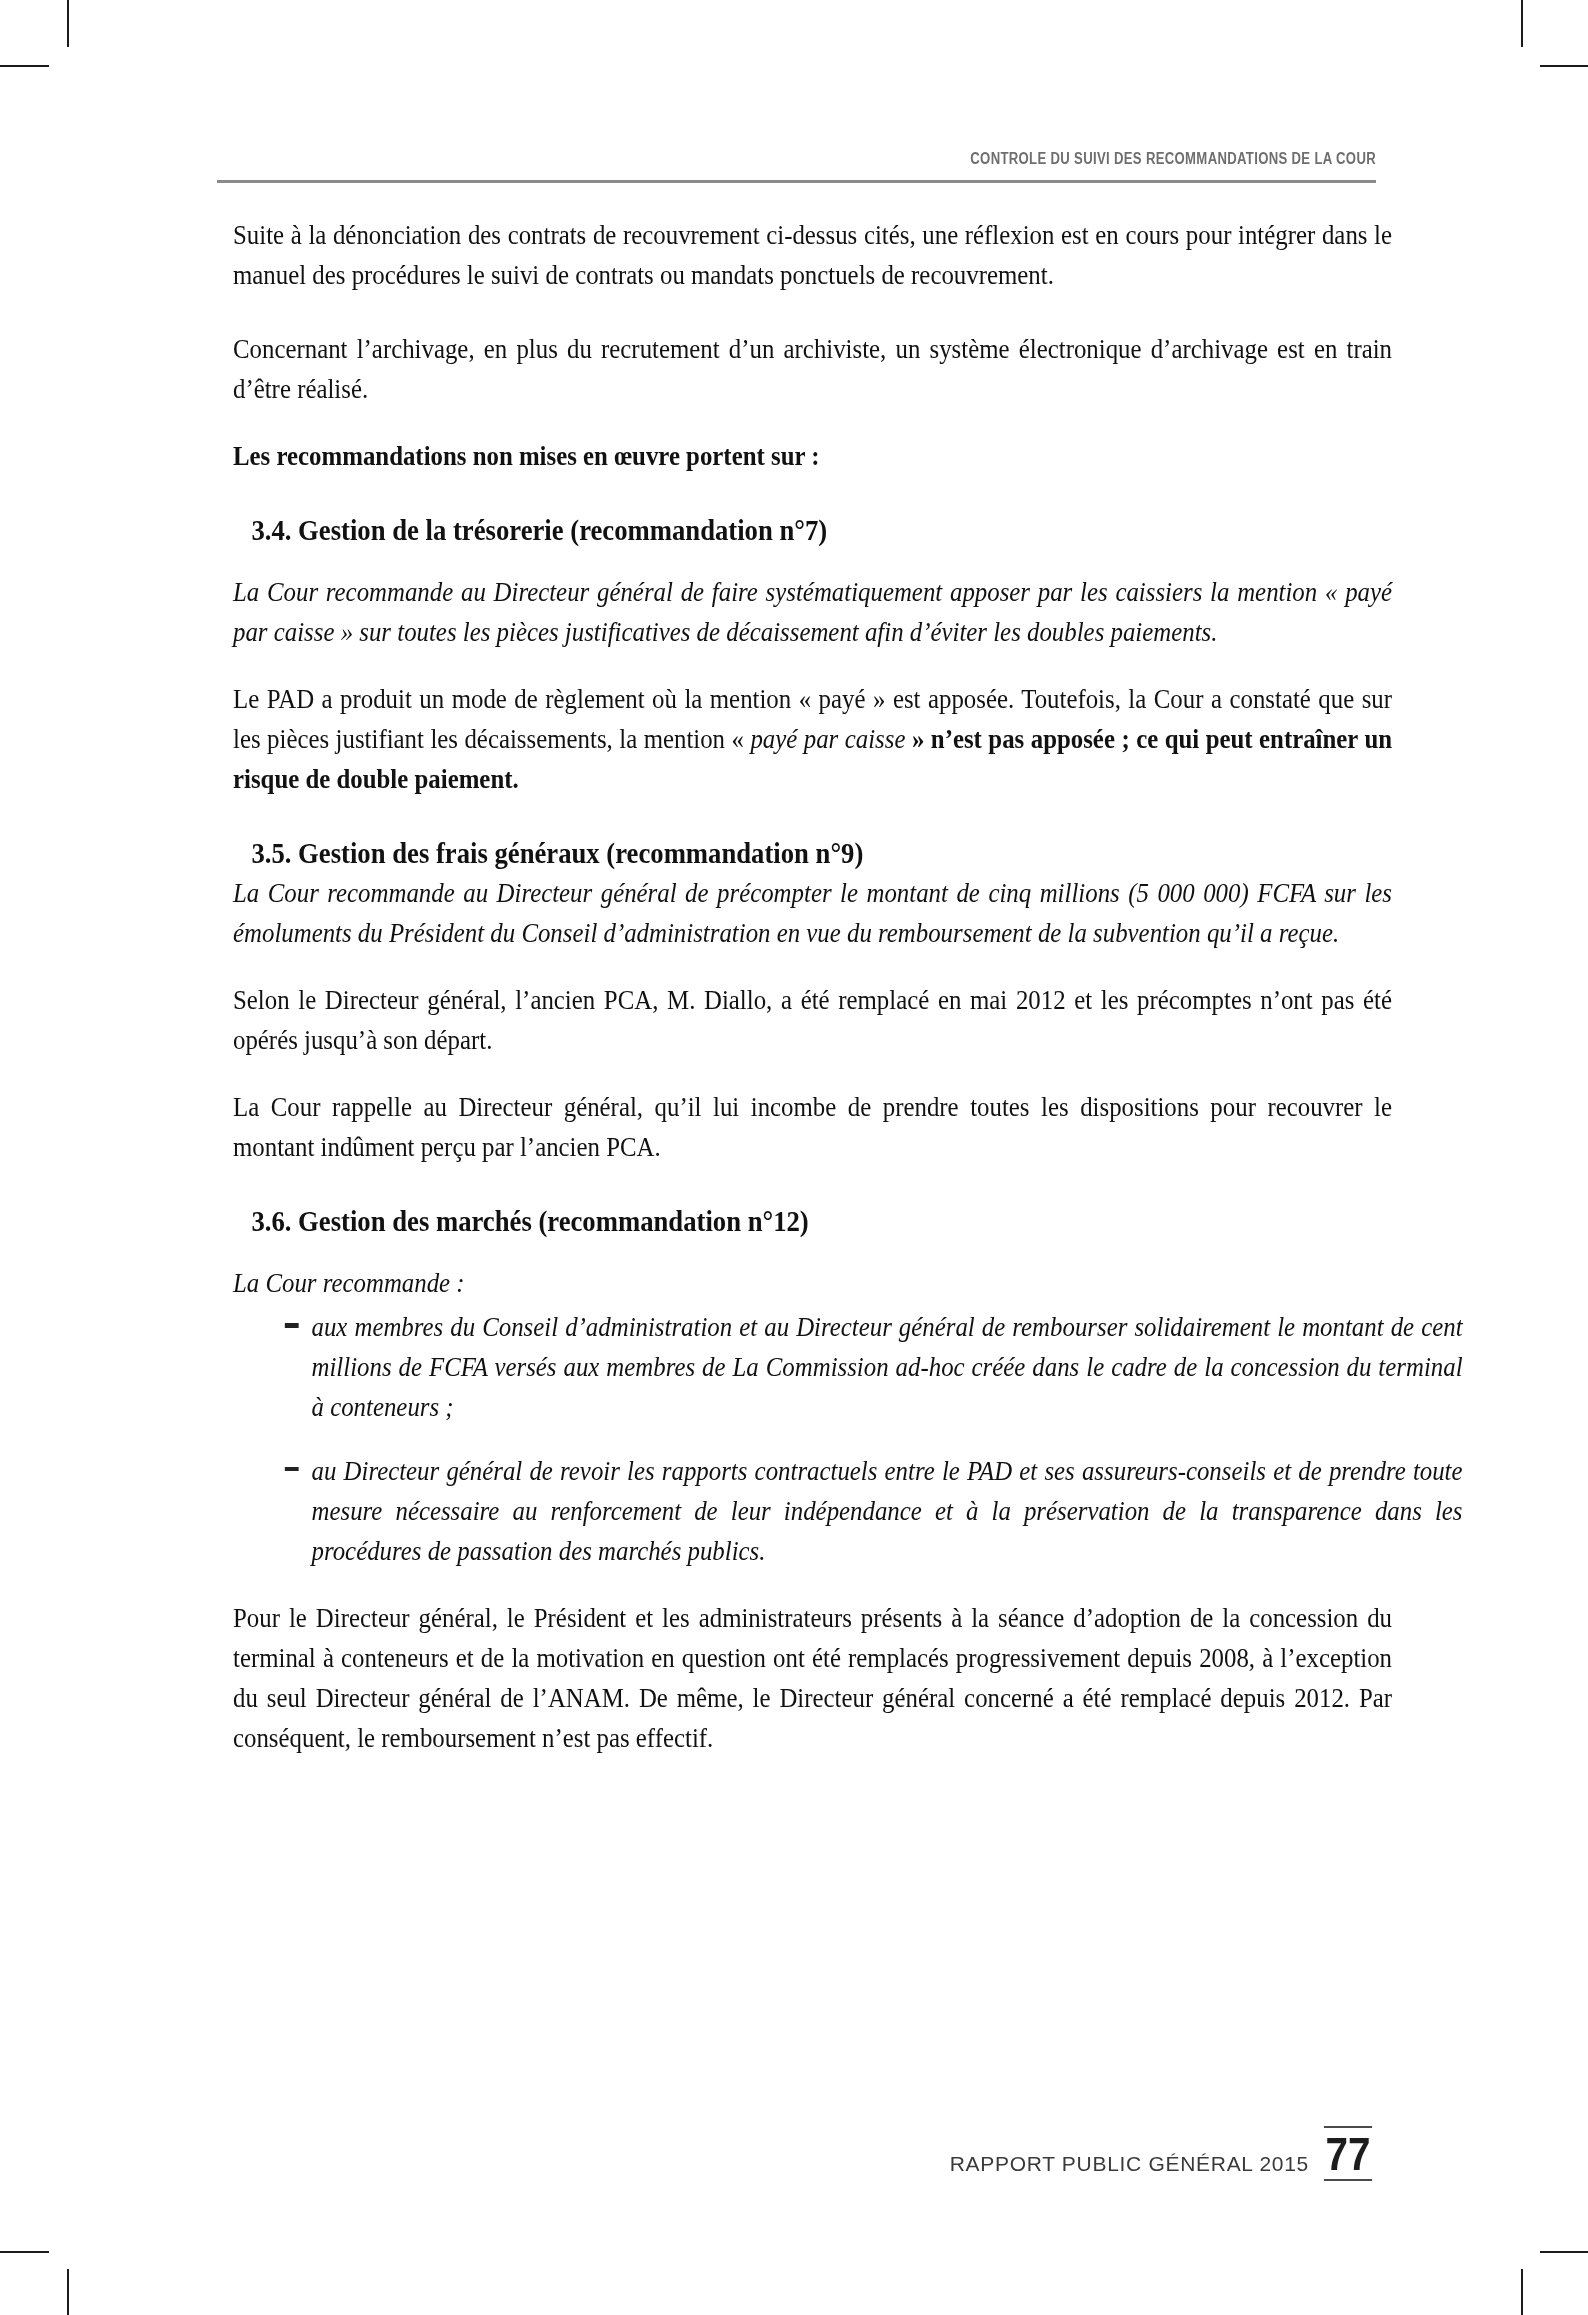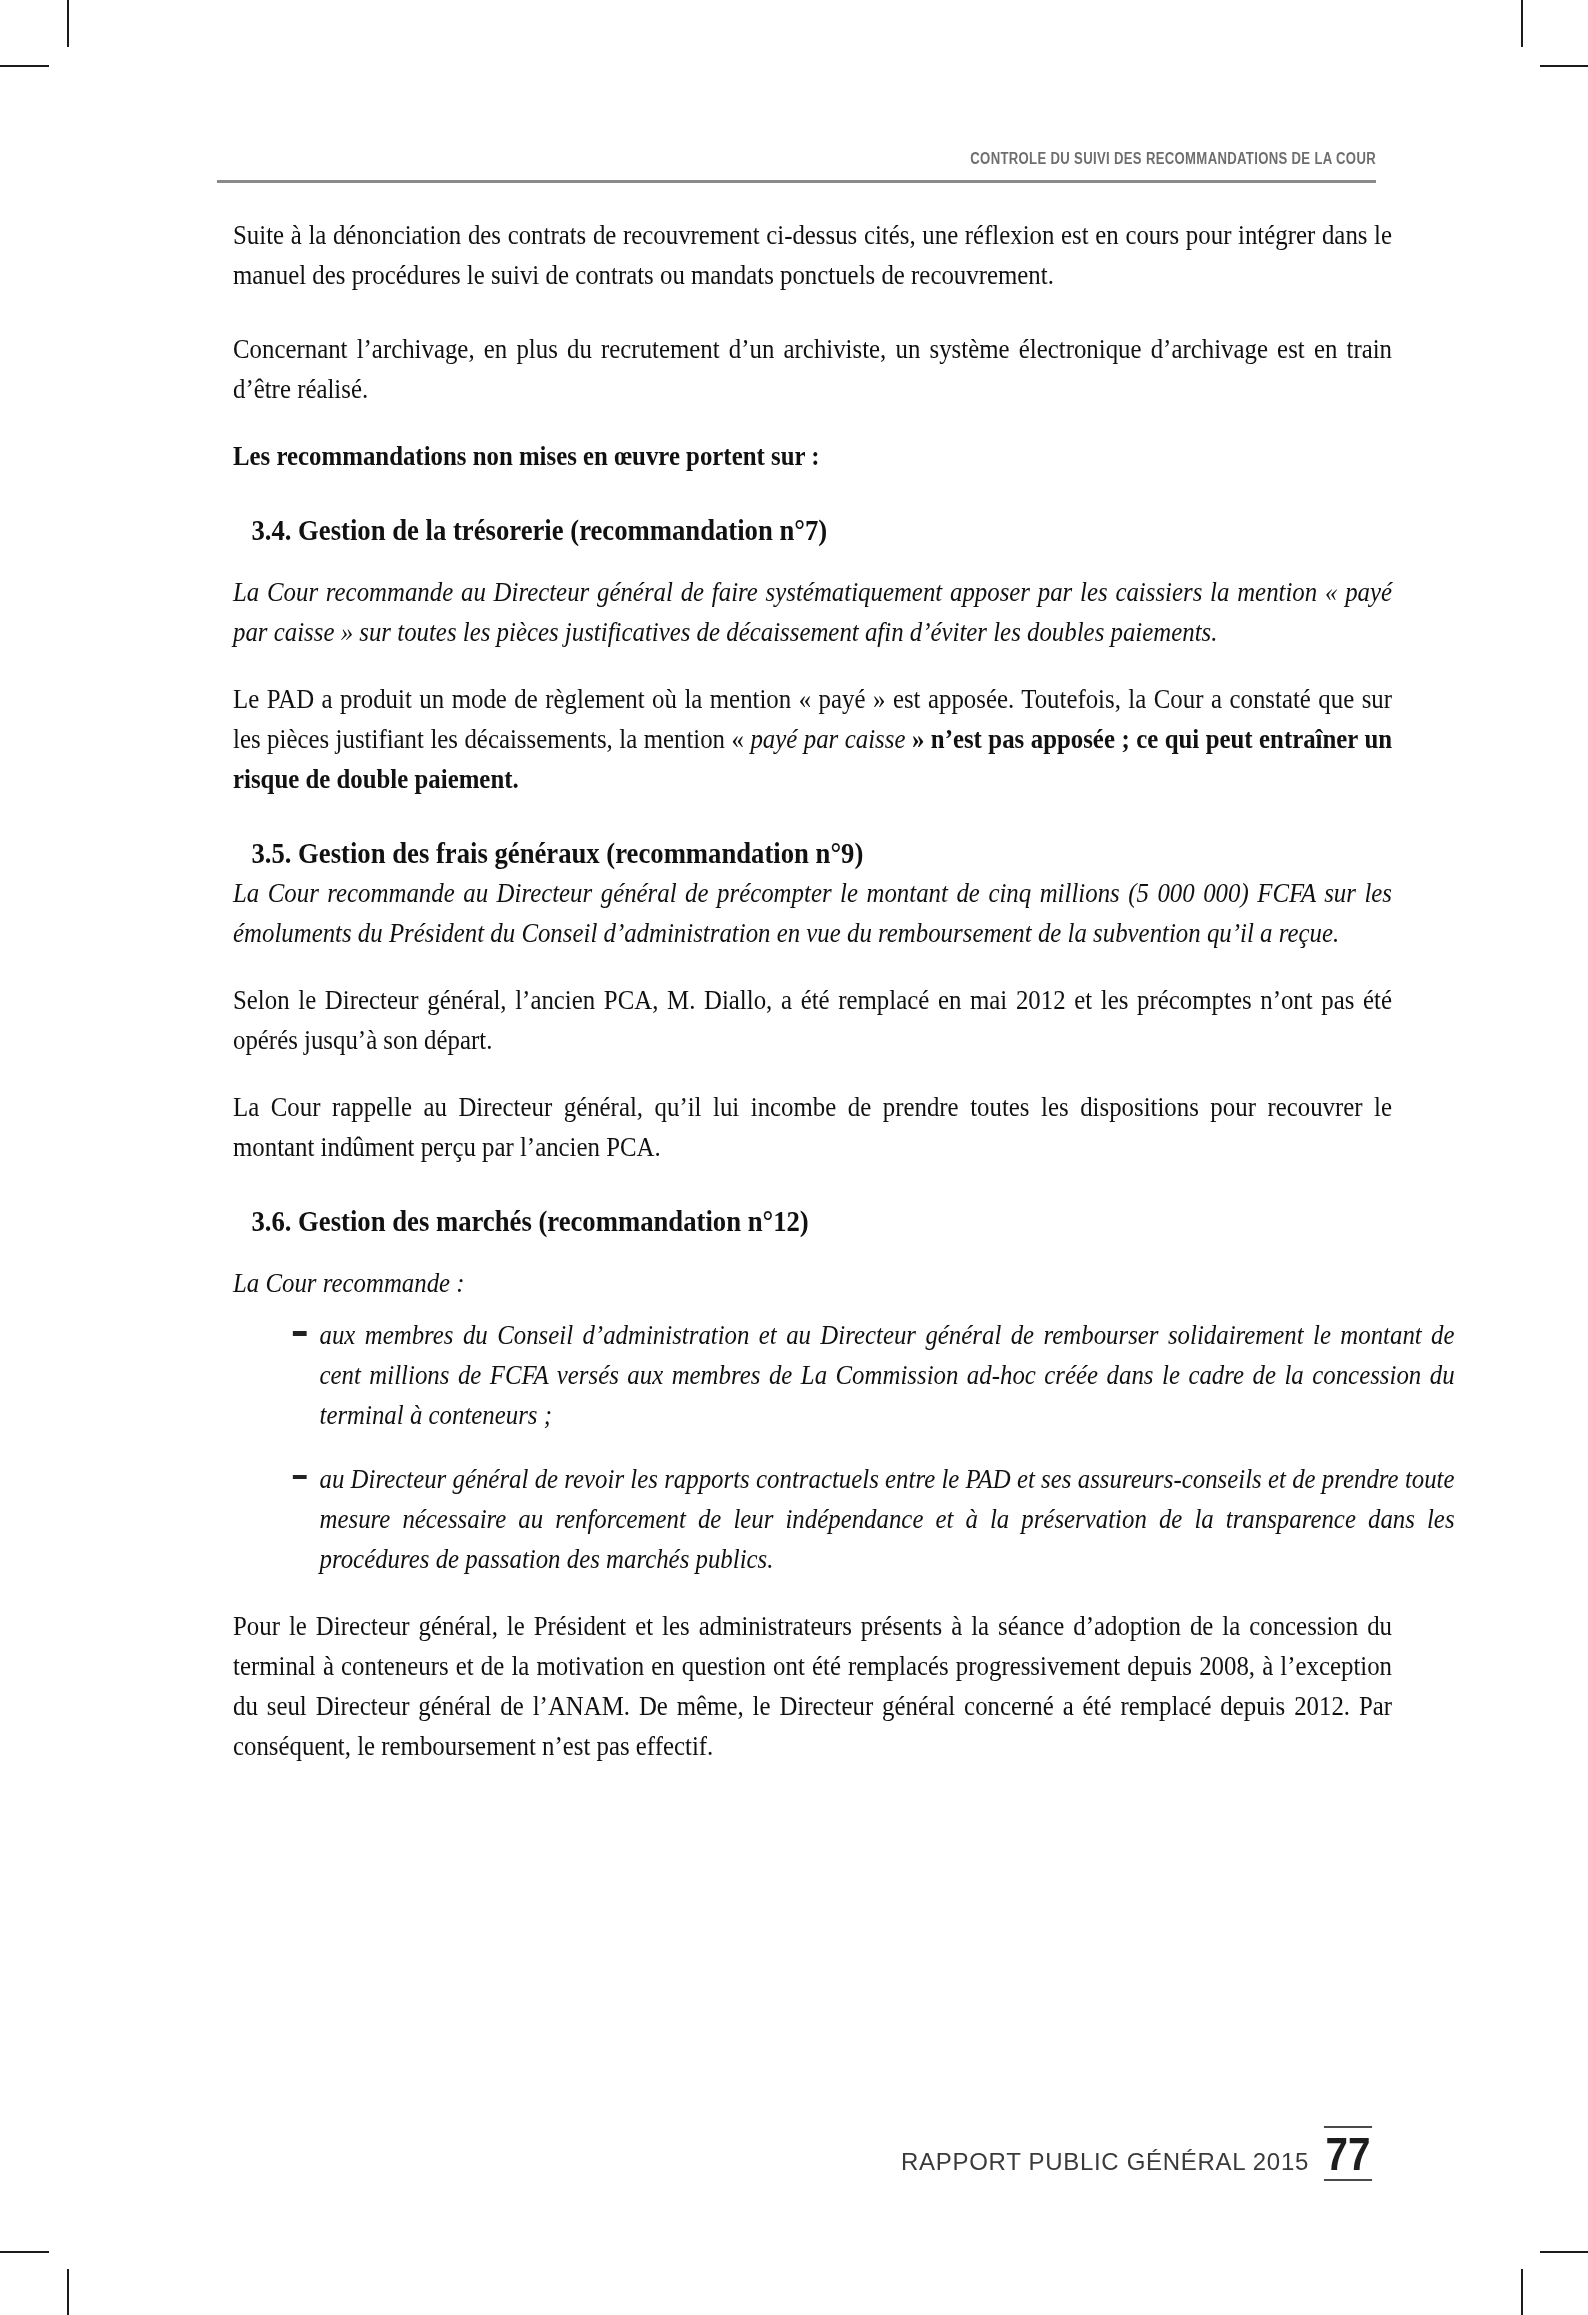--- a/index.html
+++ b/index.html
@@ -109,21 +109,21 @@
   }
   .h3.indent { padding-left: 20px; }
 
   .italic-block {
     font-style: italic;
   }
 
   
   ul.reco-list {
     list-style: none;
-    margin: 12px;
+    margin: 4px;
     padding: 0;
   }
   ul.reco-list li {
     position: relative;
     padding-left: 81px;
     font-size: 27px;
     line-height: 40px;
     font-style: italic;
     text-align: justify;
     transform: scaleX(0.92);
@@ -145,21 +145,21 @@
     position: absolute;
     left: 0;
     top: 2126px;
     width: 1159px;
     display: flex;
     justify-content: flex-end;
     align-items: flex-end;
   }
   .footer-label {
     font-family: "Liberation Sans", "DejaVu Sans", sans-serif;
-    font-size: 24px;
+    font-size: 21px;
     letter-spacing: 0.7px;
     color: #3a3a3a;
     padding-bottom: 4.5px;
     white-space: nowrap;
   }
   .folio {
     margin-left: 11px;
     width: 56px;
     text-align: center;
     font-family: "Liberation Sans Narrow", "Liberation Sans", sans-serif;

